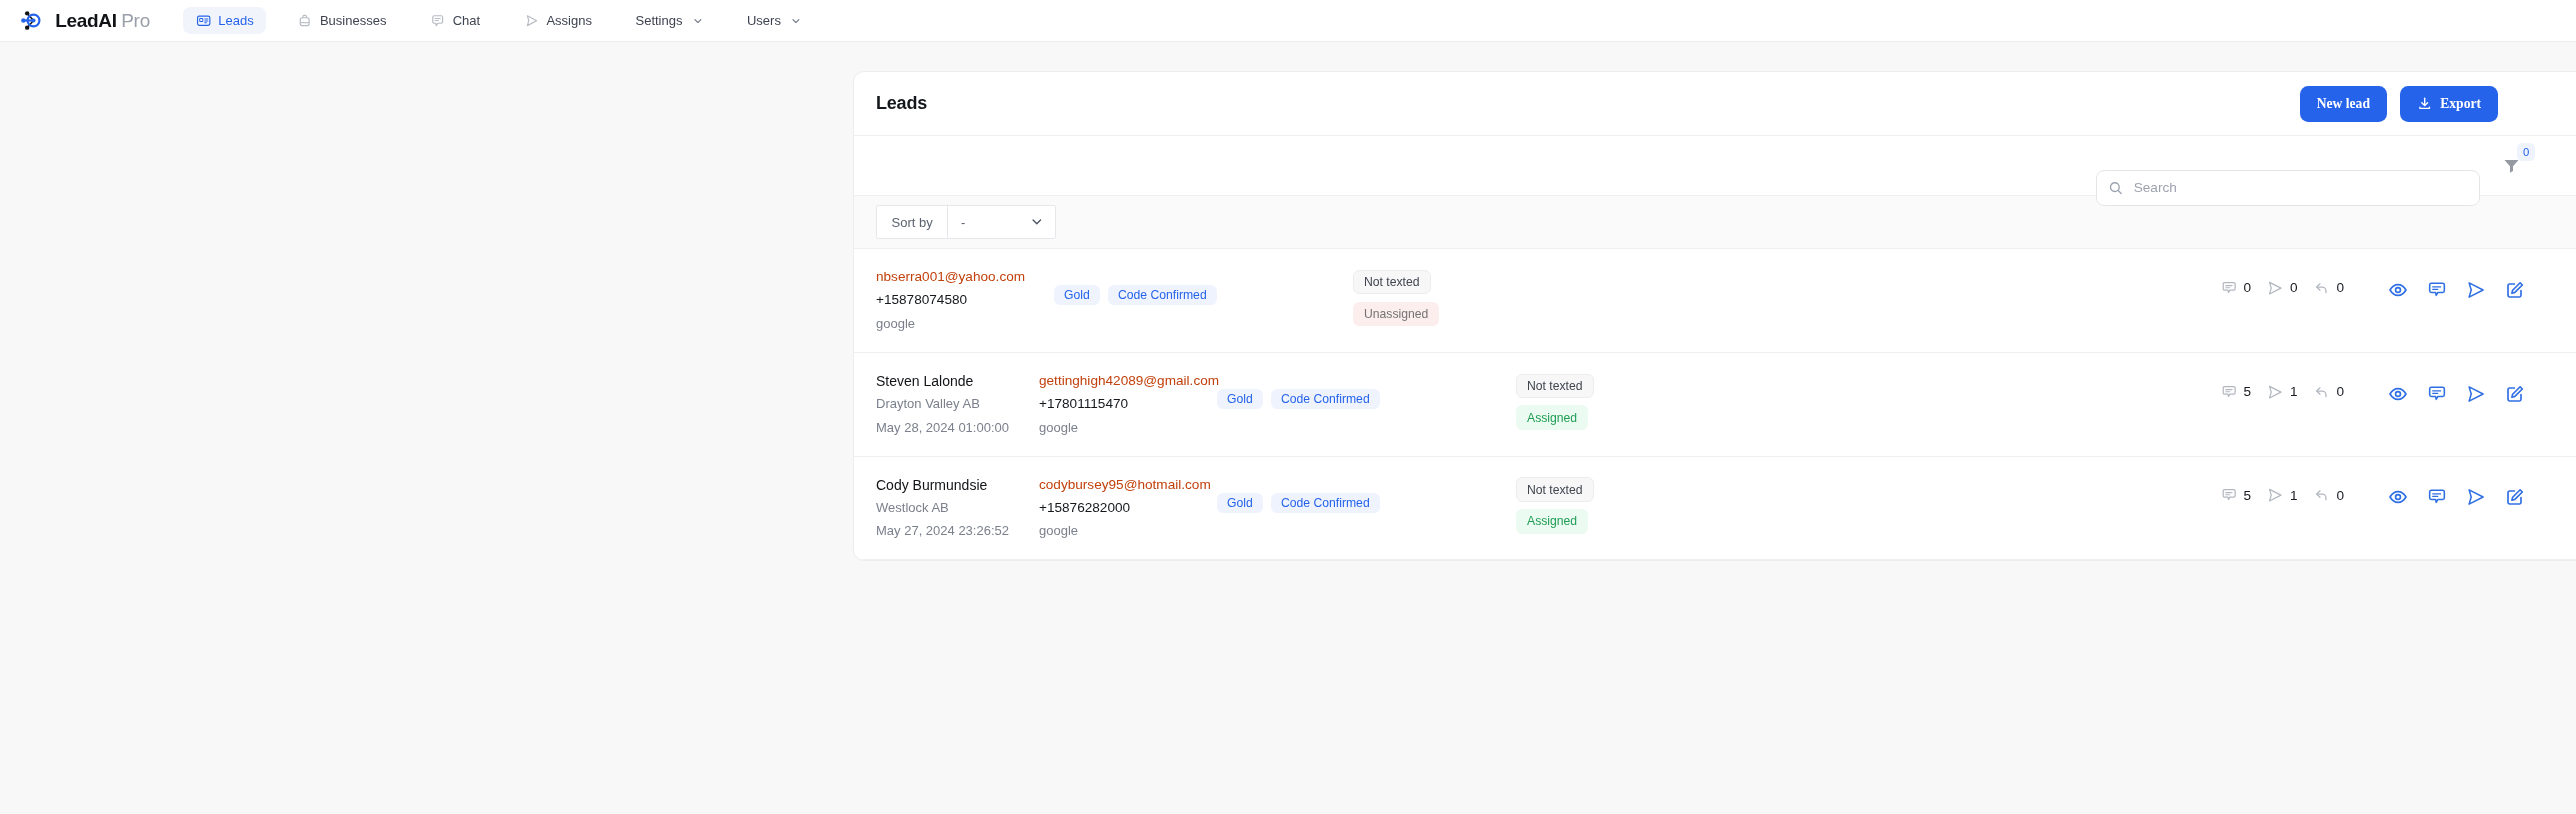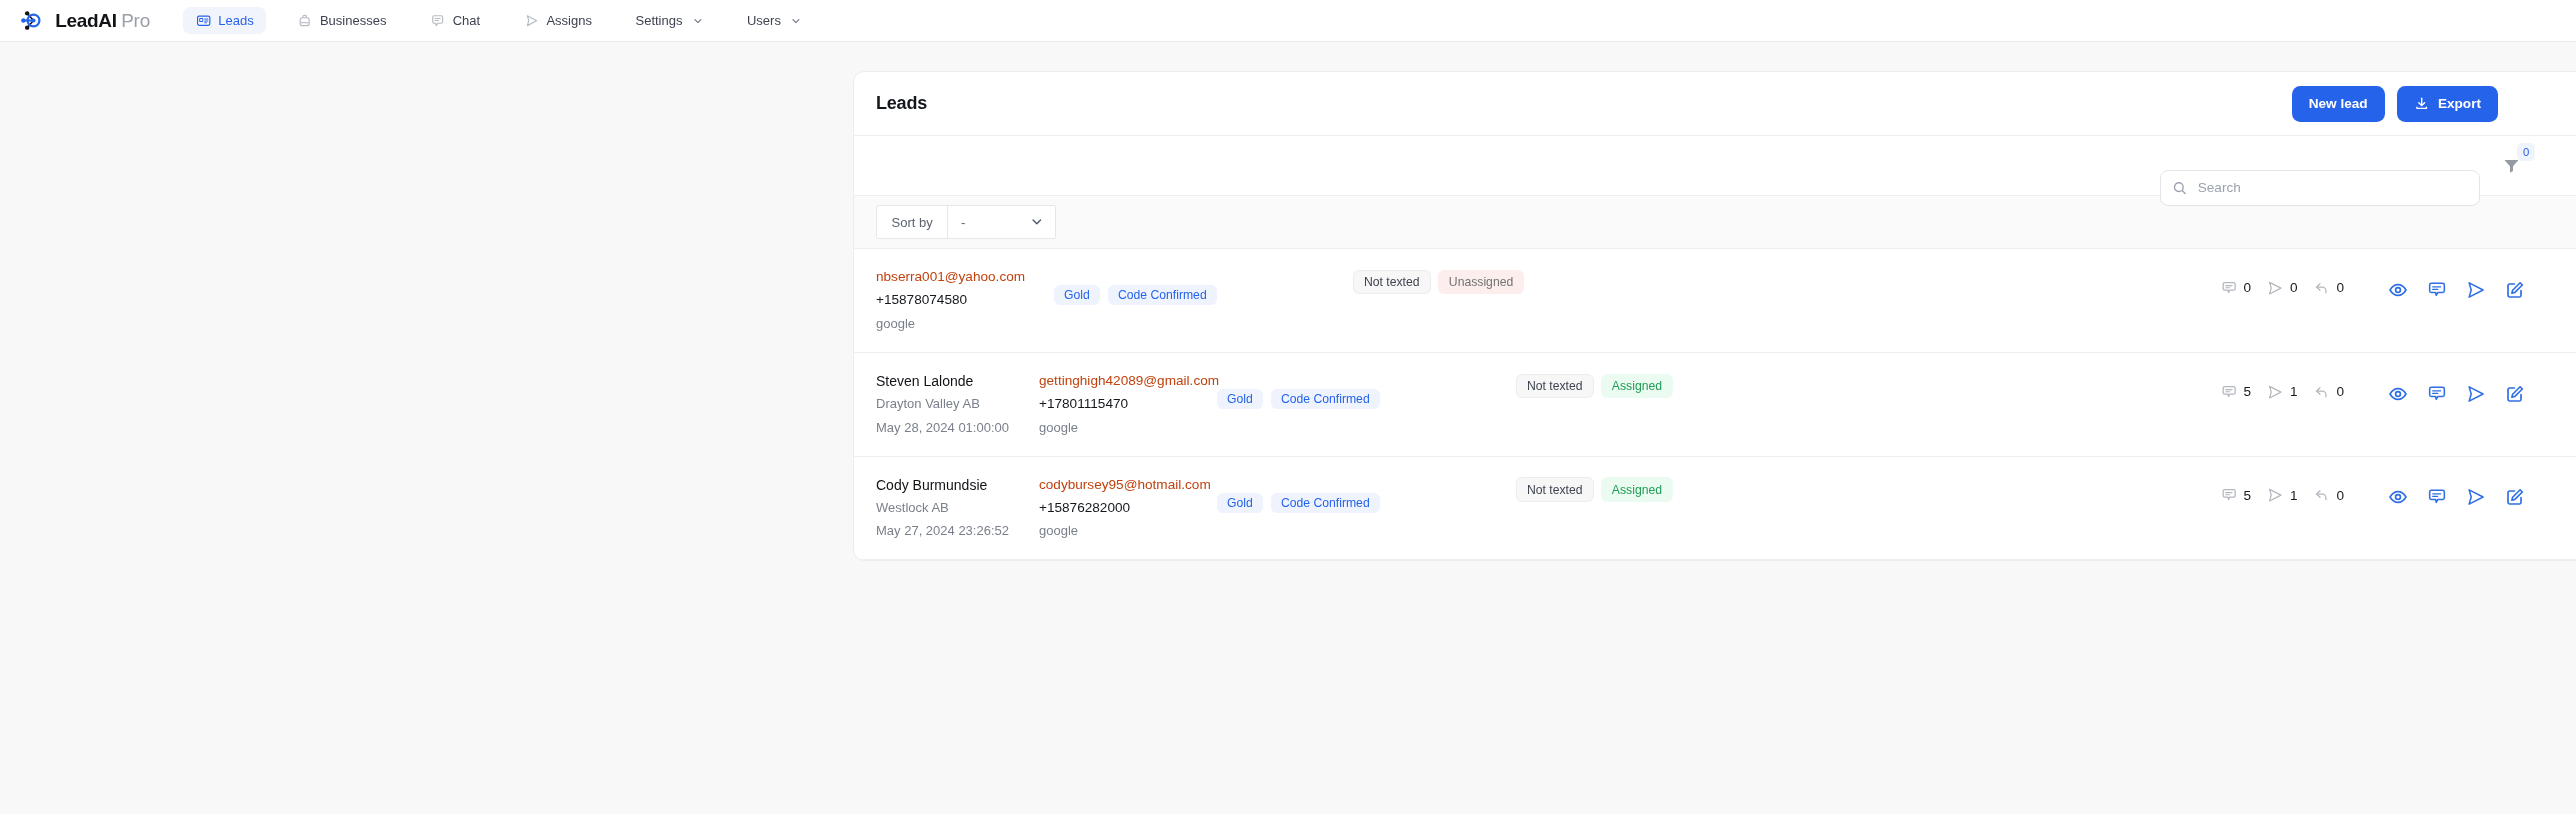--- a/index.html
+++ b/index.html
@@ -89,41 +89,41 @@
   .btn {
     display: inline-flex;
     align-items: center;
     gap: 8.2px;
     height: 36px;
     padding: 0 17px;
     border: none;
     border-radius: 8.2px;
     background: #2563eb;
     color: #ffffff;
-    font-family: Liberation Sans, sans-serif;
+    font-family: Liberation Serif, serif;
     font-size: 13.6px;
     font-weight: 700;
     cursor: pointer;
     white-space: nowrap;
     line-height: 1;
   }
   .btn .btn-ico { width: 15.4px; height: 15.4px; display: block; }
 
   
   .search-row {
     height: 60px;
     display: flex;
     align-items: center;
     justify-content: flex-end;
     padding: 0 22px;
     border-bottom: 0.9px solid #efeff2;
   }
   .search-wrap {
     position: relative;
-    width: 320px;
+    width: 384px;
     margin-right: 16.3px;
     margin-top: 44px;
   }
   .search-ico {
     position: absolute; left: 12.7px; top: 50%; transform: translateY(-50%);
     width: 15.4px; height: 15.4px; color: #9ca3af; display: block;
   }
   .search-input {
     width: 100%;
     height: 36px;
@@ -198,21 +198,21 @@
   .lead-row {
     display: flex;
     align-items: flex-start;
     padding: 19px 22px 19px 22px;
     border-bottom: 0.9px solid #efeff2;
     min-height: 79px;
   }
   .col-id { width: 163px; flex: 0 0 163px; }
   .col-contact { width: 178px; flex: 0 0 178px; }
   .col-tags { width: 299px; flex: 0 0 299px; display: flex; align-items: center; gap: 8.2px; padding-top: 17px; flex-wrap: wrap; }
-  .col-status { width: 181px; flex: 0 0 181px; display: flex; flex-direction: row; align-items: flex-start; gap: 7.3px; padding-top: 1.8px; }
+  .col-status { width: 181px; flex: 0 0 181px; display: flex; flex-direction: column; align-items: flex-start; gap: 7.3px; padding-top: 1.8px; }
   .col-spacer { flex: 1 1 auto; }
   .col-counts { display: flex; align-items: center; gap: 6.3px; padding-top: 11.8px; }
   .col-actions { display: flex; align-items: center; gap: 19px; padding-top: 11.8px; margin-left: 34px; margin-right: 82px; }
 
   .l-name { font-size: 14px; color: #111317; line-height: 18px; margin-bottom: 5.4px; white-space: nowrap; }
   .l-sub  { font-size: 13px; color: #7a808c; line-height: 18px; margin-bottom: 5.4px; white-space: nowrap; }
   .l-sub:last-child { margin-bottom: 0; }
   .l-email { font-size: 13.6px; color: #c2410c; line-height: 18px; margin-bottom: 5.4px; white-space: nowrap; }
   .l-phone { font-size: 13.6px; color: #15181d; line-height: 18px; margin-bottom: 5.4px; white-space: nowrap; }
   .l-source { font-size: 13px; color: #7a808c; line-height: 18px; white-space: nowrap; }

